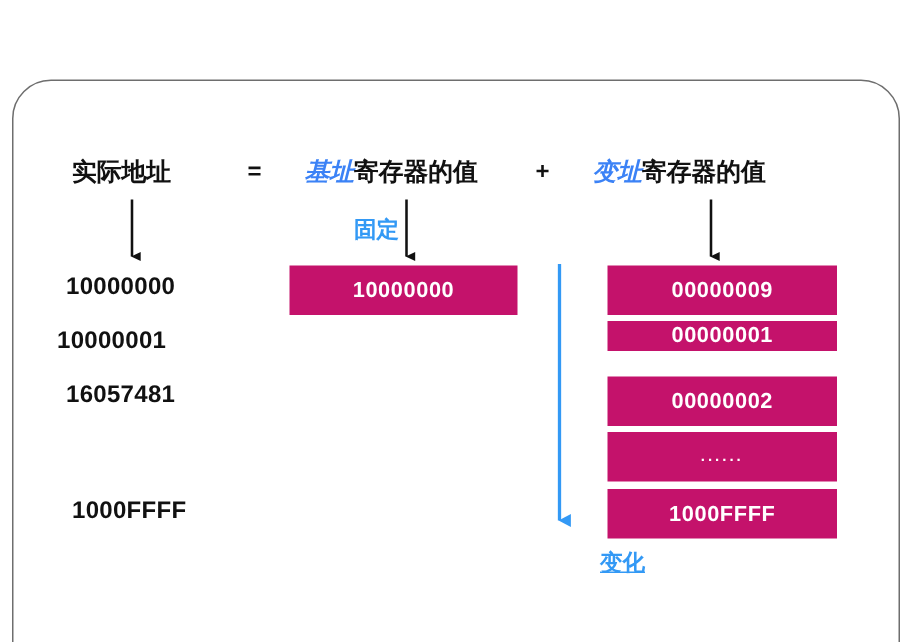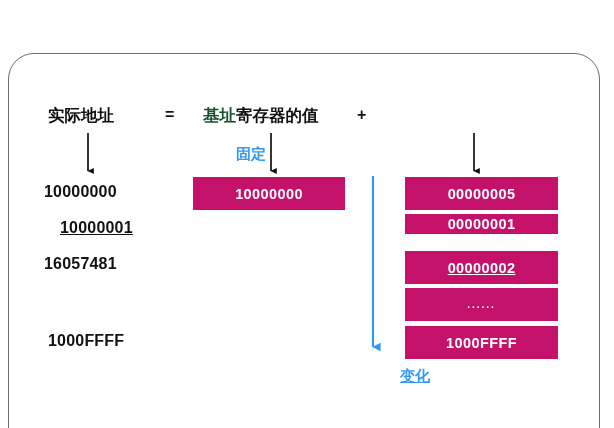--- a/index.html
+++ b/index.html
@@ -22,21 +22,21 @@
   }
   .f-item{
     position:absolute;top:0;font-size:16.5px;font-weight:bold;color:#111;
     white-space:nowrap;line-height:28px;
   }
   .f-lhs{left:48px;}
   .f-eq{left:165px;font-size:16px;}
   .f-base{left:203px;}
   .f-plus{left:357px;font-size:16px;}
   .f-index{left:395px;}
-  .orange{color:#14532d;}
+  .orange{color:#3b82f6;font-style:italic;}
 
   
   .anno{
     position:absolute;font-size:15px;font-weight:bold;color:#3399F5;
     white-space:nowrap;line-height:1;padding-left:40px;
   }
   .anno-fixed{left:196px;top:101px;}
   .anno-change{left:360px;top:323px;text-decoration:underline;}
 
   
@@ -61,20 +61,21 @@
 
 <div class="canvas">
 
   <div class="frame"></div>
 
   <div class="formula">
     <span class="f-item f-lhs">实际地址</span>
     <span class="f-item f-eq">=</span>
     <span class="f-item f-base"><span class="orange">基址</span><span>寄存器的值</span></span>
     <span class="f-item f-plus">+</span>
+    <span class="f-item f-index"><span class="orange">变址</span><span>寄存器的值</span></span>
   </div>
 
   <div class="anno anno-fixed">固定</div>
   <div class="anno anno-change">变化</div>
 
   <svg class="arrows" viewBox="0 0 614 428" xmlns="http://www.w3.org/2000/svg">
     <defs>
       <marker id="ahBlack" markerWidth="8" markerHeight="8" refX="3.4" refY="6.4" orient="auto" markerUnits="userSpaceOnUse">
         <path d="M0.4,0.6 L3.4,7 L6.4,0.6 Z" fill="#111111"></path>
       </marker>
@@ -95,30 +96,30 @@
       <line x1="474" y1="88" x2="474" y2="126" stroke="#111111" stroke-width="1.7" marker-end="url(#ahBlack)"></line>
     </g>
 
     <g>
       <line x1="373" y1="131" x2="373" y2="302" stroke="#3399F5" stroke-width="2.2" marker-end="url(#ahBlue)"></line>
     </g>
   </svg>
 
   <div>
     <div class="addr" style="left:44px;top:139px;">10000000</div>
-    <div class="addr" style="left:60px;top:175px;text-decoration:underline;">10000001</div>
+    <div class="addr" style="left:38px;top:175px;">10000001</div>
     <div class="addr" style="left:44px;top:211px;">16057481</div>
     <div class="addr" style="left:48px;top:288px;">1000FFFF</div>
   </div>
 
   <div>
     <div class="mbox" style="left:193px;top:132px;width:152px;height:33px;">10000000</div>
   </div>
 
   <div>
-    <div class="mbox" style="left:405px;top:132px;width:153px;height:33px;">00000005</div>
+    <div class="mbox" style="left:405px;top:132px;width:153px;height:33px;">00000009</div>
     <div class="mbox" style="left:405px;top:169px;width:153px;height:20px;">00000001</div>
-    <div class="mbox" style="left:405px;top:206px;width:153px;height:33px;text-decoration:underline;">00000002</div>
+    <div class="mbox" style="left:405px;top:206px;width:153px;height:33px;">00000002</div>
     <div class="mbox dots" style="left:405px;top:243px;width:153px;height:33px;">......</div>
     <div class="mbox" style="left:405px;top:281px;width:153px;height:33px;">1000FFFF</div>
   </div>
 
 </div>
 
 </body></html>

